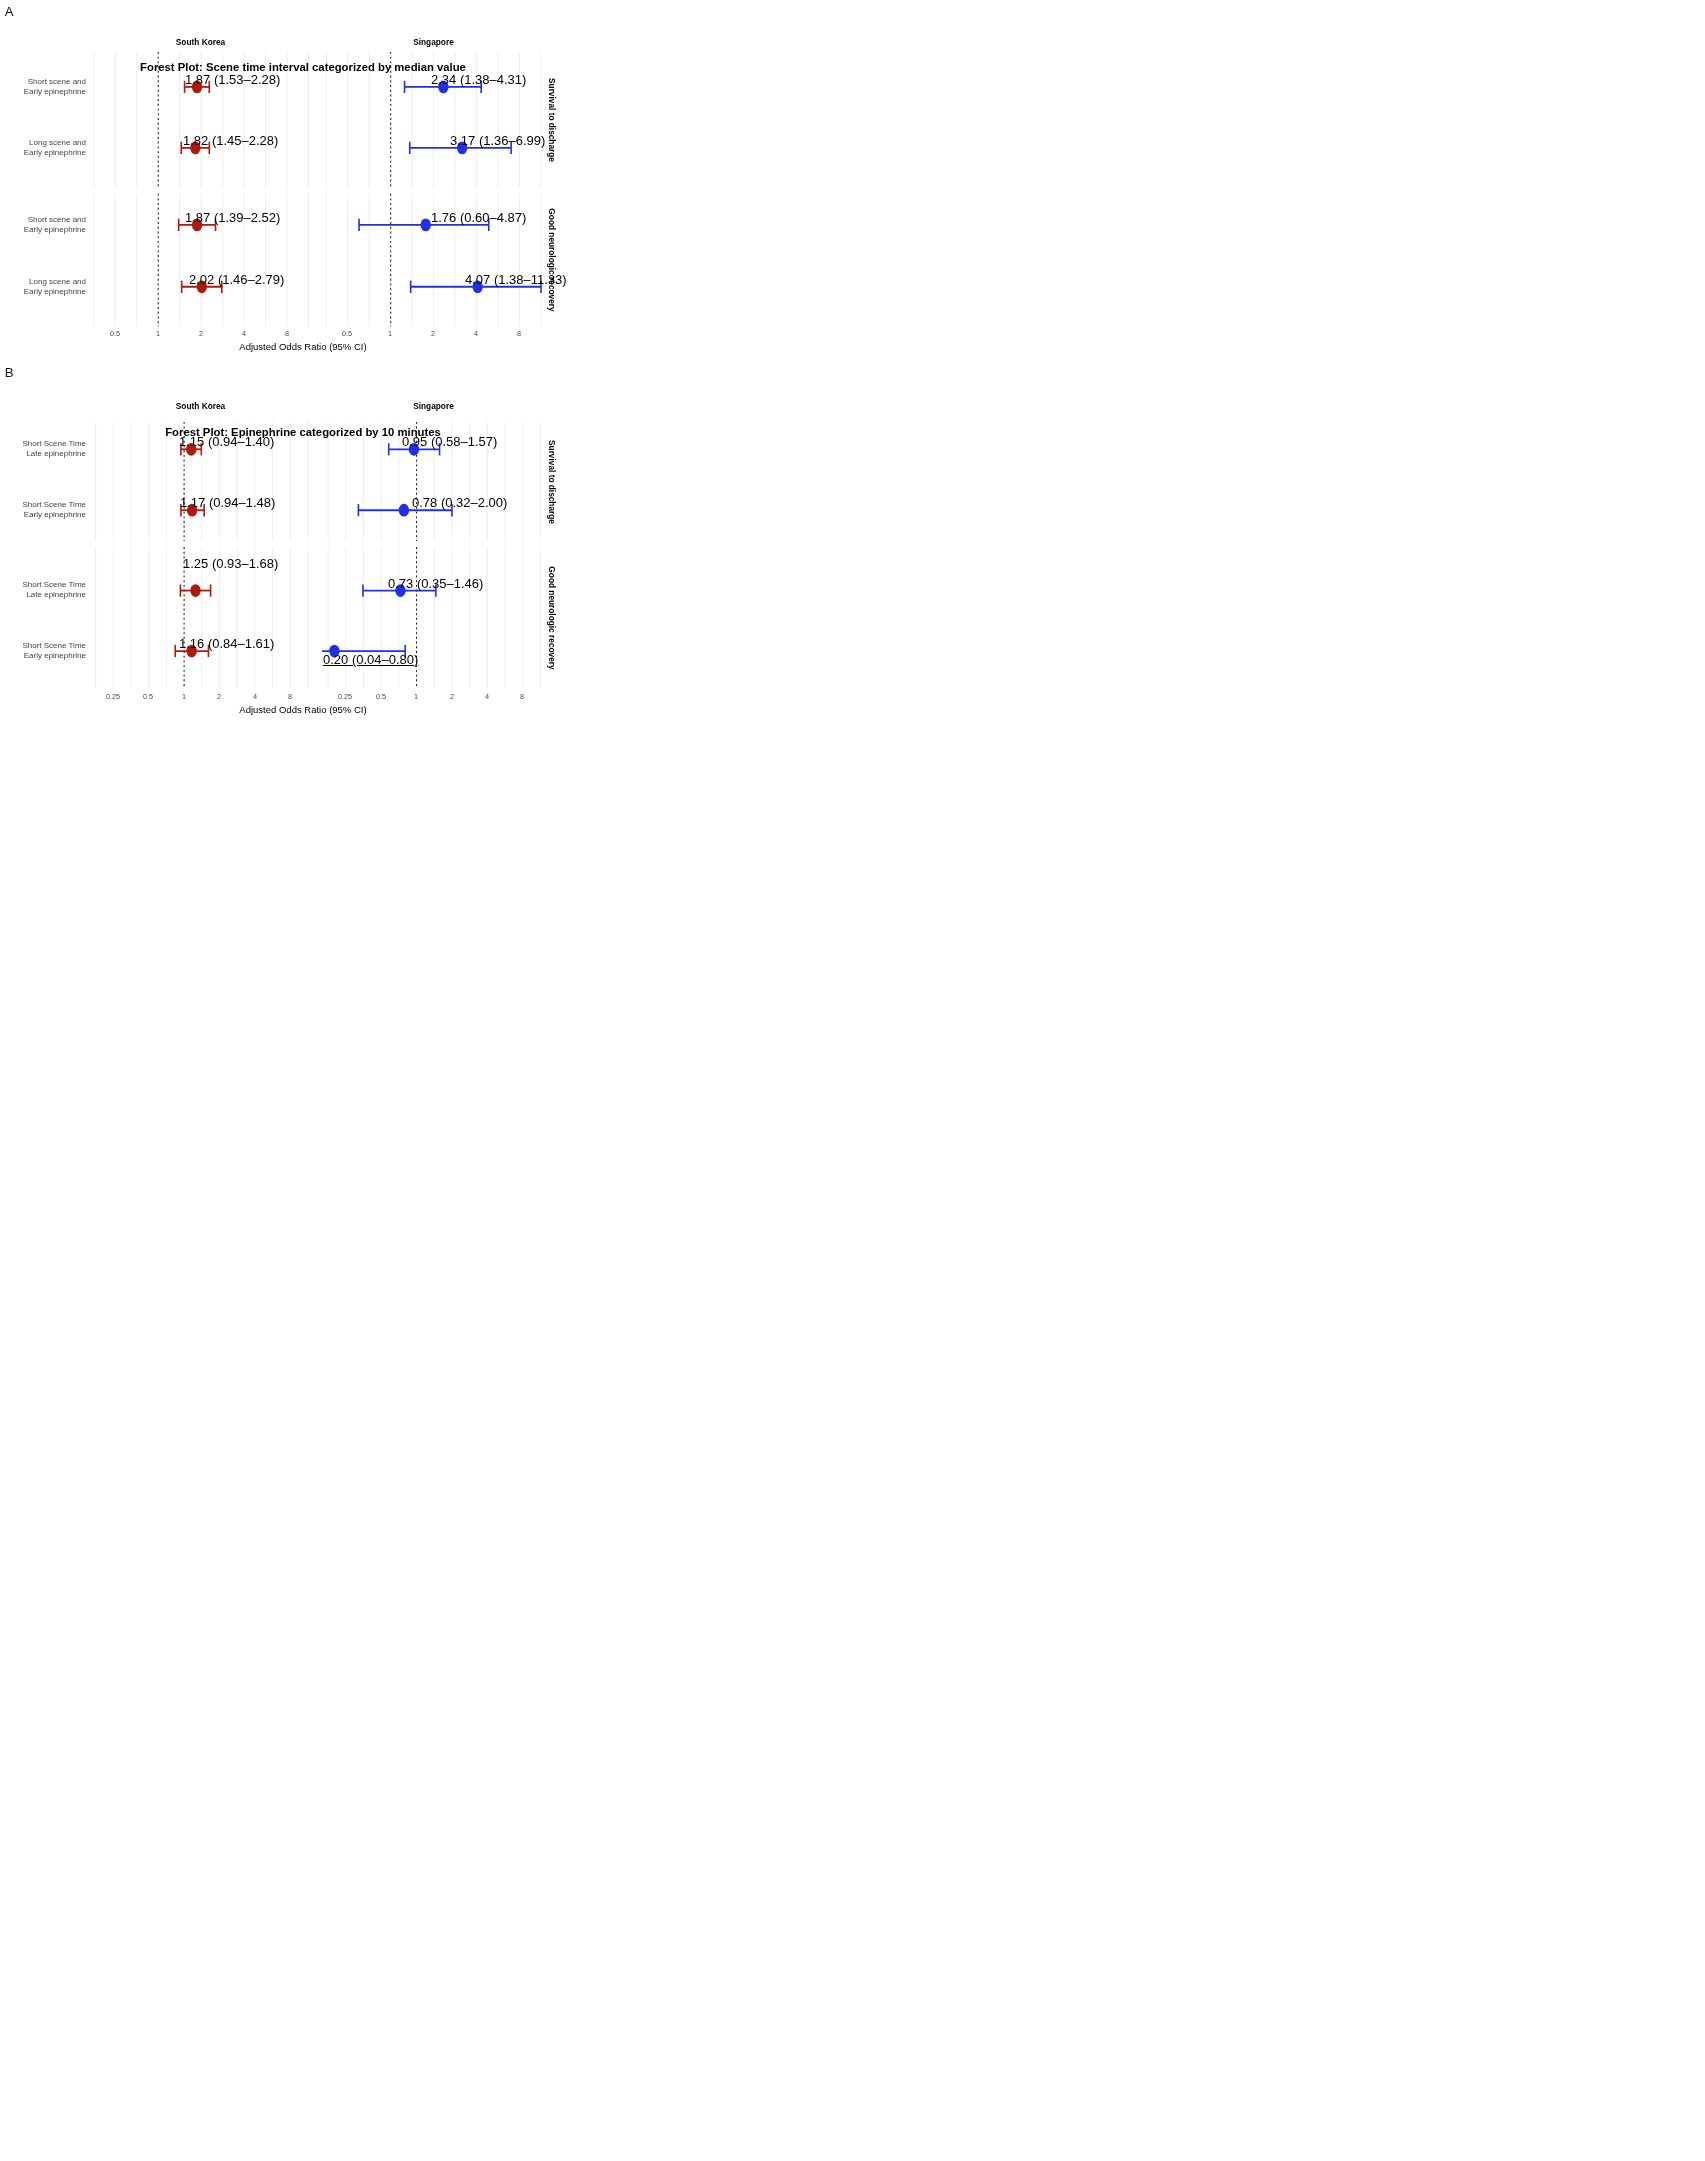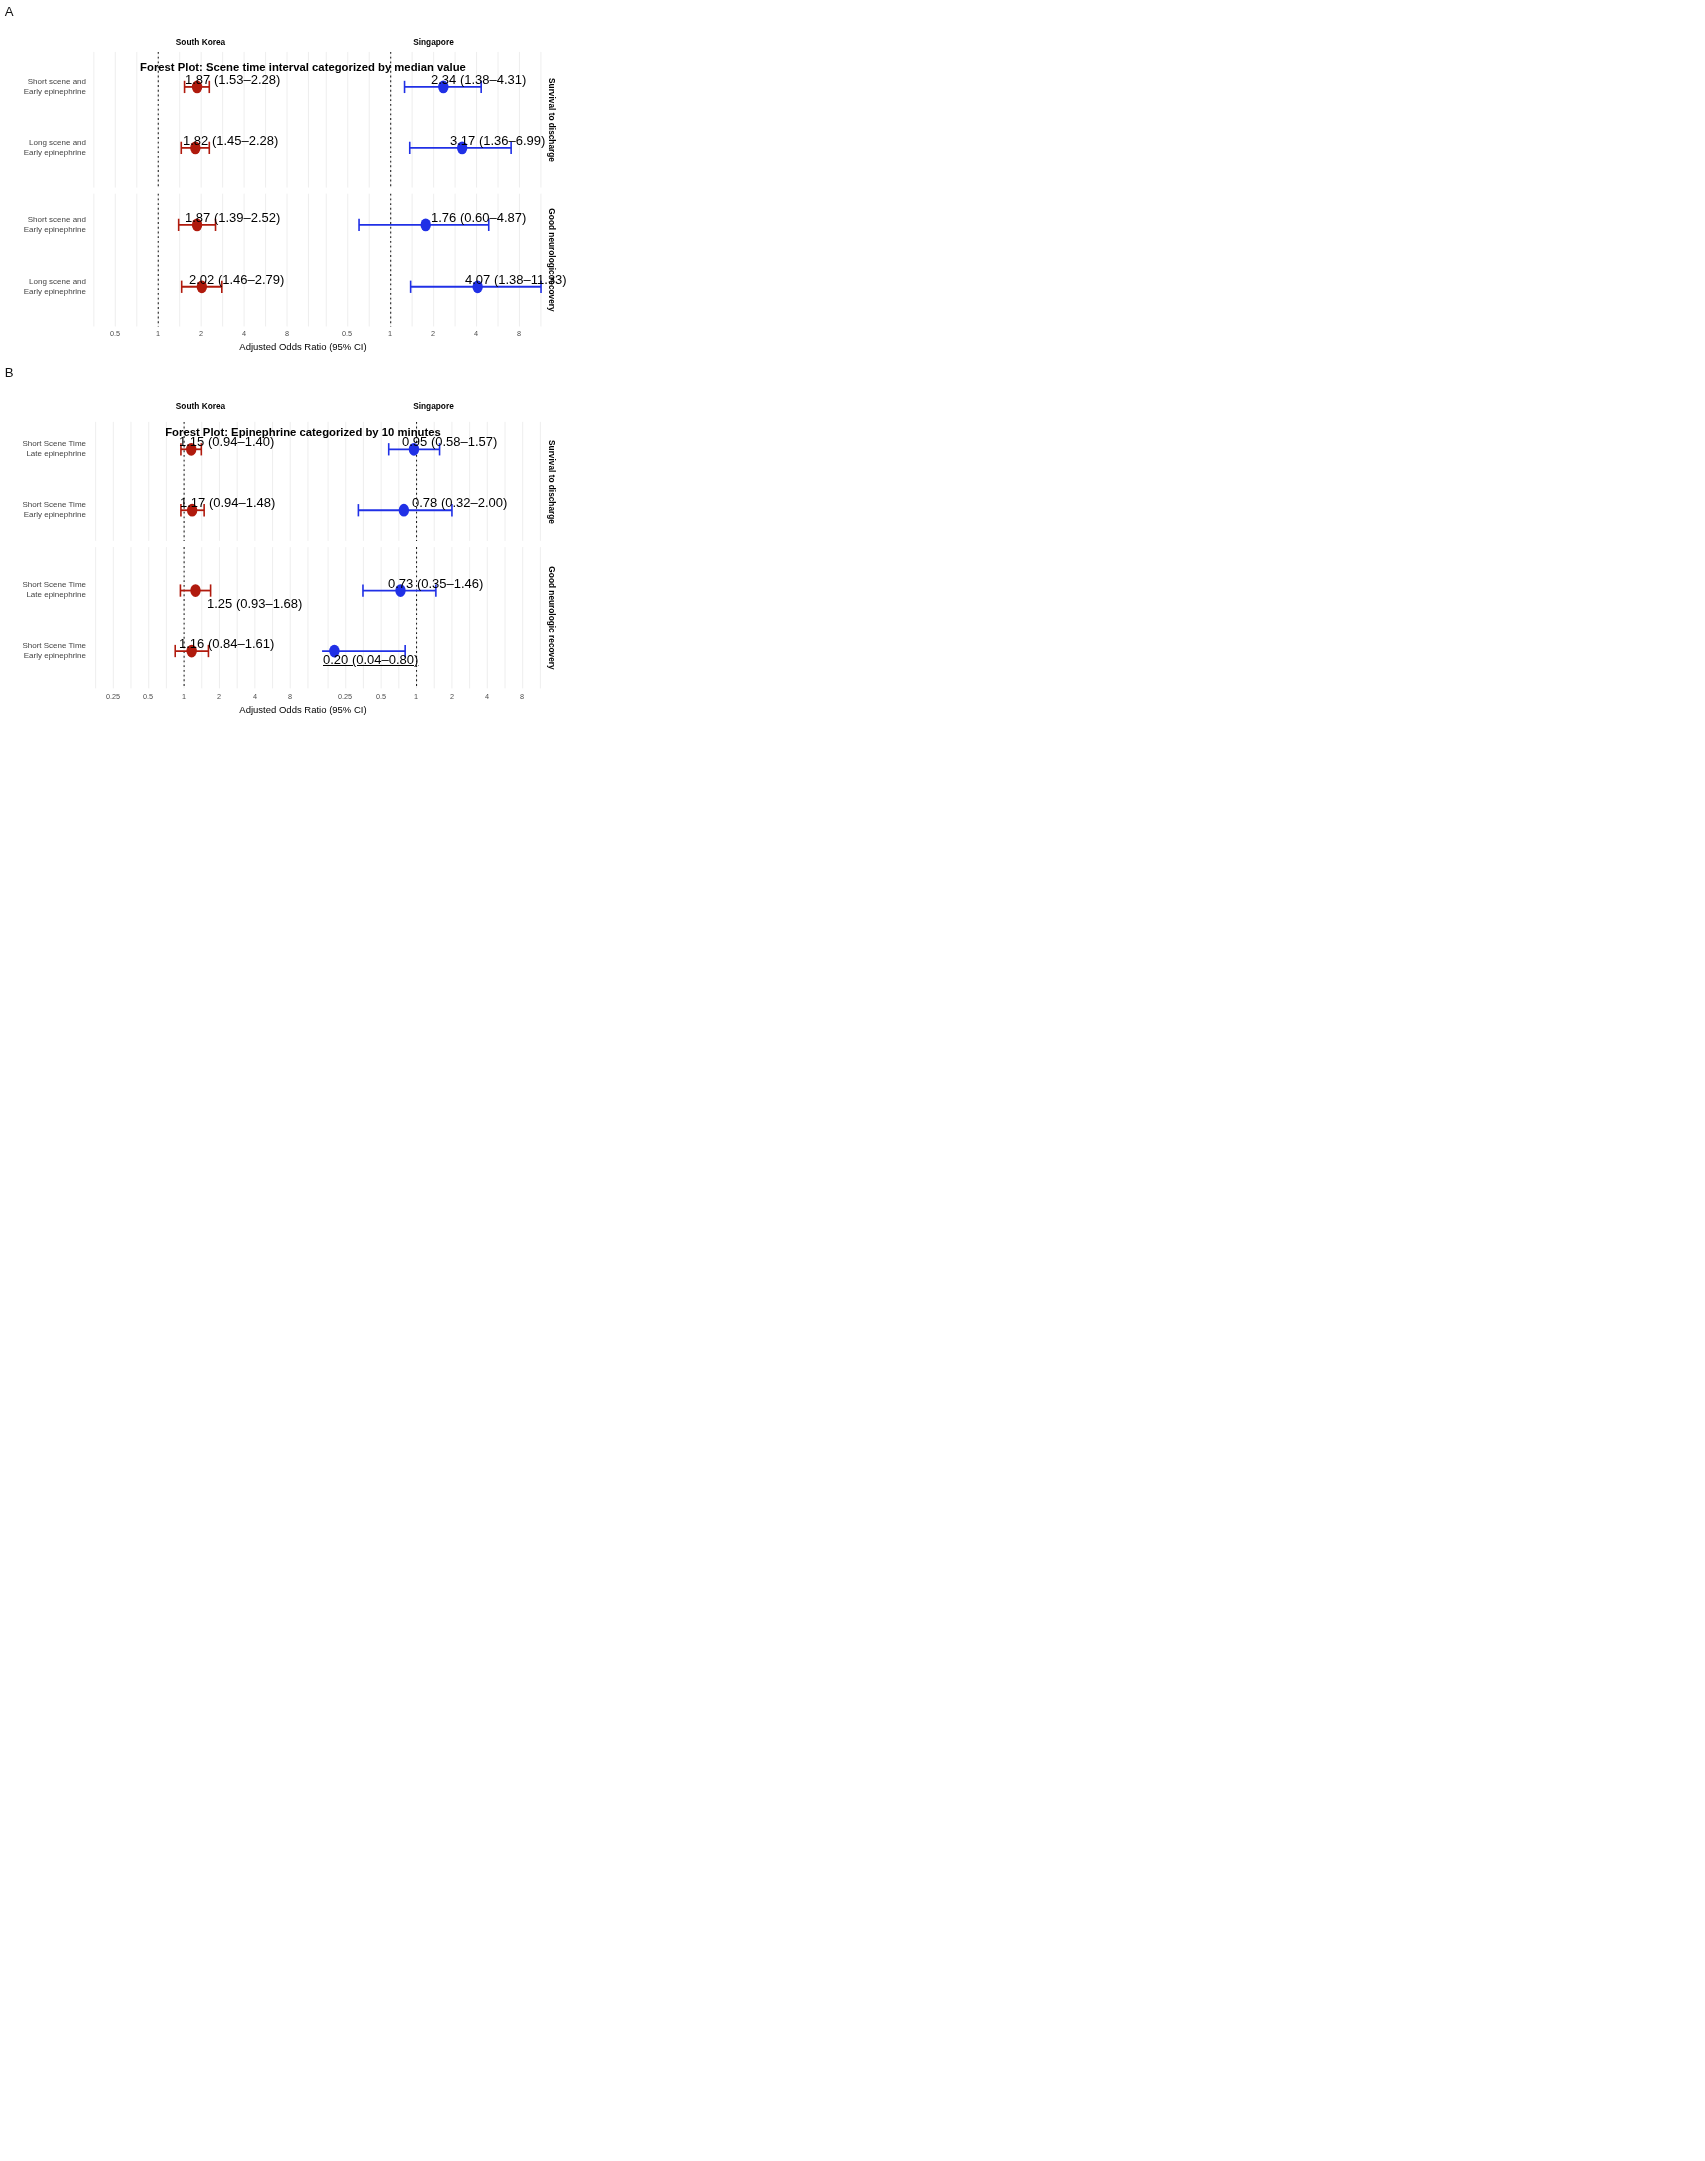--- a/index.html
+++ b/index.html
@@ -223,21 +223,21 @@
       <div class="row-label" style="top: 215px;">
         <div>Short scene and</div>
         <div>Early epinephrine</div>
       </div>
       <div class="row-label" style="top: 277px;">
         <div>Long scene and</div>
         <div>Early epinephrine</div>
       </div>
       <div class="val-label" style="left: 179px; top: 434px;">1.15 (0.94–1.40)</div>
       <div class="val-label" style="left: 180px; top: 495px;">1.17 (0.94–1.48)</div>
-      <div class="val-label" style="left: 183px; top: 596px; margin-left: 24px;">1.25 (0.93–1.68)</div>
+      <div class="val-label" style="left: 183px; top: 556px;">1.25 (0.93–1.68)</div>
       <div class="val-label" style="left: 179px; top: 636px;">1.16 (0.84–1.61)</div>
       <div class="tick-label" style="left: 98px; top: 692px;">0.25</div>
       <div class="tick-label" style="left: 133px; top: 692px;">0.5</div>
       <div class="tick-label" style="left: 169px; top: 692px;">1</div>
       <div class="tick-label" style="left: 204px; top: 692px;">2</div>
       <div class="tick-label" style="left: 240px; top: 692px;">4</div>
       <div class="tick-label" style="left: 275px; top: 692px;">8</div>
       <div class="val-label" style="left: 402px; top: 434px;">0.95 (0.58–1.57)</div>
       <div class="val-label" style="left: 412px; top: 495px;">0.78 (0.32–2.00)</div>
       <div class="val-label" style="left: 388px; top: 576px;">0.73 (0.35–1.46)</div>

